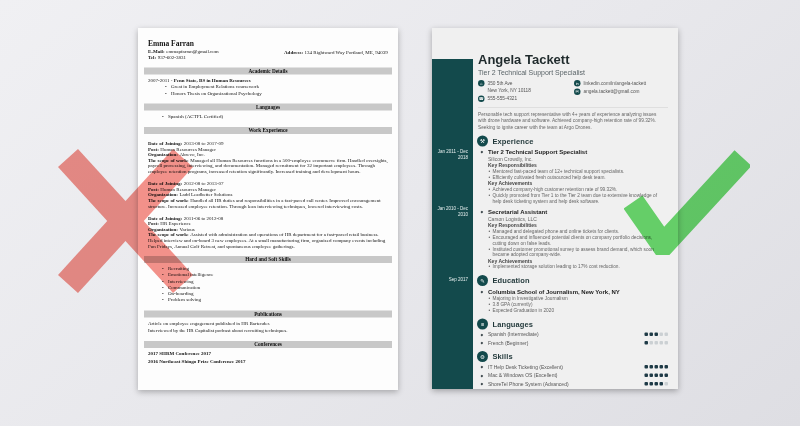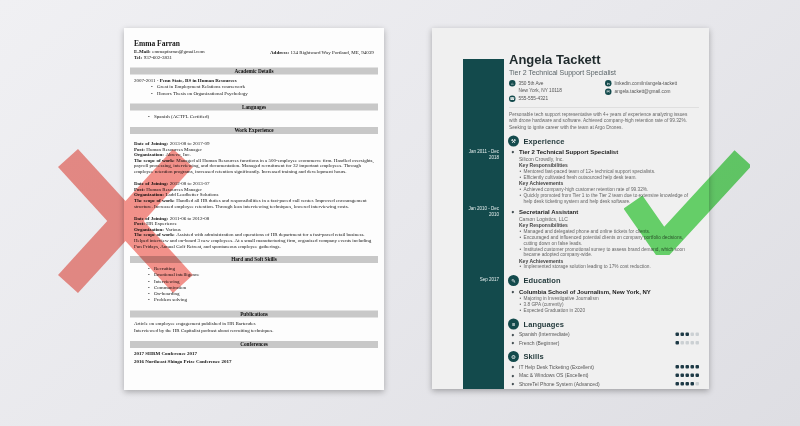--- a/index.html
+++ b/index.html
@@ -3,42 +3,42 @@
 <meta charset="utf-8">
 <style>
   html,body{margin:0;padding:0;}
   body{
     width:800px;height:426px;position:relative;overflow:hidden;
     background:linear-gradient(140deg,#f0f0f3 0%,#e8e8ec 50%,#dedee3 100%);
     font-family:"Liberation Sans",sans-serif;
   }
   .page{position:absolute;overflow:hidden;}
   
-  .left-page{left:124px;top:28px;width:260px;height:362px;background:#fdfdfd;
+  .left-page{left:138px;top:28px;width:260px;height:362px;background:#fdfdfd;
     box-shadow:0 2px 6px rgba(0,0,0,.28);}
   .inner-l{width:520px;height:724px;transform:scale(.5);transform-origin:0 0;
     font-family:"Liberation Serif",serif;color:#151515;box-sizing:border-box;
     padding:22px 20px;position:relative;}
   .l-name{font-size:15px;font-weight:bold;line-height:18px;}
   .l-contact{font-size:10px;line-height:12px;}
   .l-addr{position:absolute;left:292px;top:42px;font-size:10px;line-height:12px;width:215px;}
   .inner-l b{margin-right:3px;}
   .bar{background:#c8c8c8;color:#0e0e0e;text-align:center;font-weight:bold;
     font-size:10.5px;line-height:14px;height:14px;margin:15px -8px 5px -8px;}
   .l-line{font-size:10px;line-height:12.4px;}
   .l-ul{margin:1px 0 0 0;padding:0 0 0 46px;}
   .l-ul li{font-size:10px;line-height:12.4px;list-style:none;position:relative;}
   .l-ul li::before{content:"\2022";position:absolute;left:-12px;}
   .l-ul.sk{padding-left:40px;}
   .job{margin-top:13px;font-size:10px;line-height:11.2px;}
   .pubs{font-size:10px;line-height:12px;margin-top:3px;}
   .confs{font-size:10px;line-height:12px;font-weight:bold;margin-top:3px;}
   
   .right-page{left:432px;top:28px;width:246px;height:361px;background:#f0f0f0;
-    box-shadow:0 2px 6px rgba(0,0,0,.30);padding-left:31px;}
+    box-shadow:0 2px 6px rgba(0,0,0,.30);}
   .inner-r{width:492px;height:722px;transform:scale(.5);transform-origin:0 0;
     position:relative;color:#333;box-sizing:border-box;}
   .sidebar{position:absolute;left:0;top:14px;bottom:6px;width:82px;background:#134a4c;}
   .side-date{position:absolute;left:0;width:72px;text-align:right;font-size:9px;
     color:#e7efef;line-height:11px;}
   .sd1{top:194px}.sd2{top:308px}.sd3{top:449px}
   .r-head{margin:24px 16px 0 92px;}
   .r-name{font-size:26px;font-weight:bold;color:#1f2a2c;line-height:28px;margin:0;}
   .r-title{font-size:14px;color:#5a6468;margin-top:4px;line-height:16px;}
   .contacts{margin:8px 16px 0 92px;display:flex;font-size:9.5px;color:#555;}

